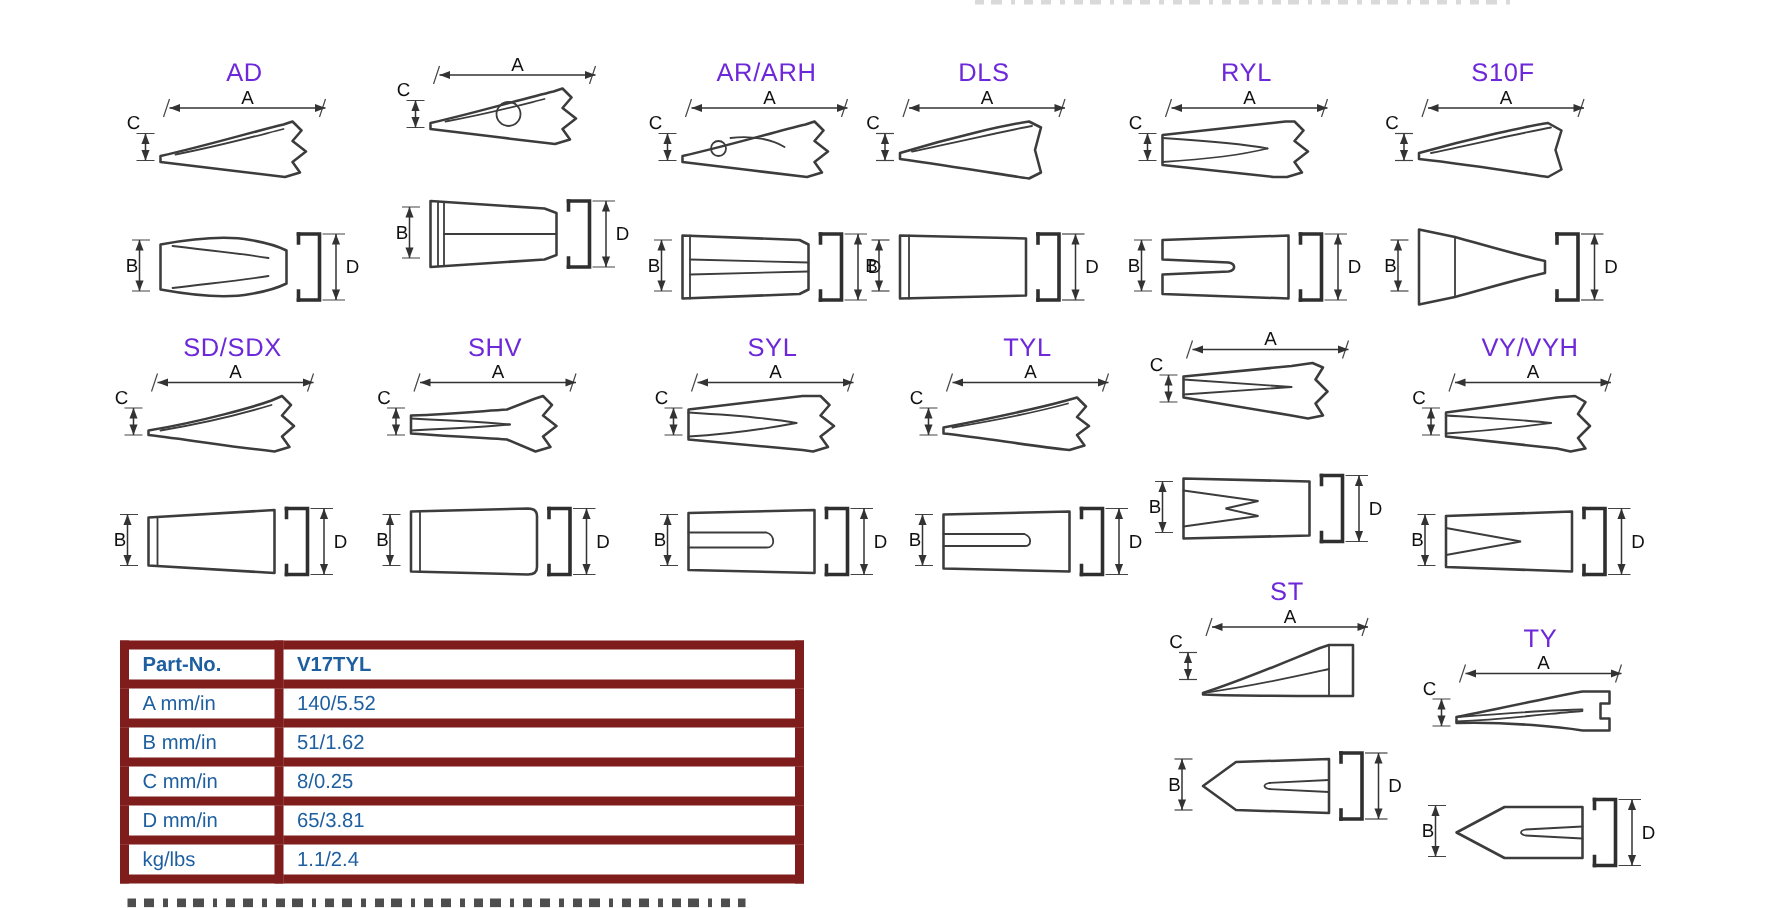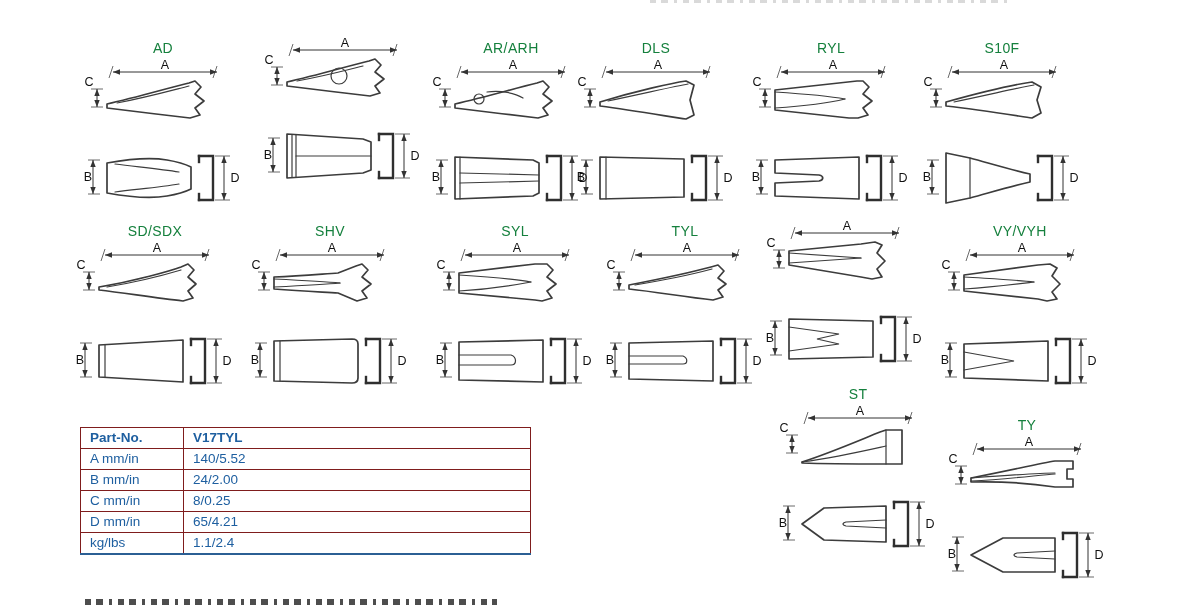--- a/index.html
+++ b/index.html
@@ -1,32 +1,32 @@
 <!DOCTYPE html>
 <html><head>
 <meta charset="utf-8">
 <style>
   *{box-sizing:border-box;}
   html,body{margin:0;padding:0;background:#ffffff;}
   #canvas{position:relative;width:1184px;height:605px;background:#fff;overflow:hidden;
           font-family:"Liberation Sans",sans-serif;}
   .cell{position:absolute;width:160px;text-align:center;}
-  .cell .title{font-size:14px;color:#15803d;letter-spacing:.4px;margin-bottom:1px;height:21px;line-height:21px;}
+  .cell .title{font-size:17px;color:#6d28d9;letter-spacing:.4px;margin-bottom:1px;height:21px;line-height:21px;}
   .cell svg{display:block;margin:0 auto;}
   .cell svg.plan{margin-top:4px;}
   .outline{fill:none;stroke:#3c3c3c;stroke-width:1.7;stroke-linejoin:round;stroke-linecap:round;}
   .detail{fill:none;stroke:#3c3c3c;stroke-width:1.2;stroke-linecap:round;}
   .bracket{fill:none;stroke:#2f2f2f;stroke-width:2.4;stroke-linecap:square;}
   .dim{stroke:#333;stroke-width:1;}
   .tick{stroke:#444;stroke-width:.8;}
   .arrowhead{fill:#333;stroke:none;}
   .dimtext{font-size:12.5px;fill:#111;font-family:"Liberation Sans",sans-serif;}
   #spec-table{position:absolute;left:80px;top:427px;border-collapse:collapse;font-size:13.5px;
               border:1px solid #6b86ab;border-bottom:2px solid #2b5f94;}
-  #spec-table td{border:1px solid #7f1d1d;padding:2px 9px;height:20px;line-height:16px;}
+  #spec-table td{border:6px solid #7f1d1d;padding:2px 9px;height:20px;line-height:16px;}
   #spec-table td.label{width:103px;}
   #spec-table td.value{width:347px;}
   #spec-table tr.header td{font-weight:bold;}
   .crop-strip{position:absolute;background:repeating-linear-gradient(90deg,#2e2e2e 0 6px,transparent 6px 11px,#2e2e2e 11px 18px,transparent 18px 24px,#2e2e2e 24px 27px,transparent 27px 33px);}
   #crop-bottom{left:85px;top:599px;width:412px;height:6px;opacity:.85;}
   #crop-top{left:650px;top:0;width:360px;height:3px;opacity:.18;}
 </style>
 </head>
 <body>
 
@@ -582,29 +582,29 @@
         <tr class="header">
           <td class="label">Part-No.</td>
           <td class="value">V17TYL</td>
         </tr>
         <tr>
           <td class="label">A mm/in</td>
           <td class="value">140/5.52</td>
         </tr>
         <tr>
           <td class="label">B mm/in</td>
-          <td class="value">24/2.00</td>
+          <td class="value">51/1.62</td>
         </tr>
         <tr>
           <td class="label">C mm/in</td>
           <td class="value">8/0.25</td>
         </tr>
         <tr>
           <td class="label">D mm/in</td>
-          <td class="value">65/4.21</td>
+          <td class="value">65/3.81</td>
         </tr>
         <tr>
           <td class="label">kg/lbs</td>
           <td class="value">1.1/2.4</td>
         </tr>
       </tbody>
   </table>
 
   <div id="crop-bottom" class="crop-strip"></div>
   <div id="crop-top" class="crop-strip"></div>

